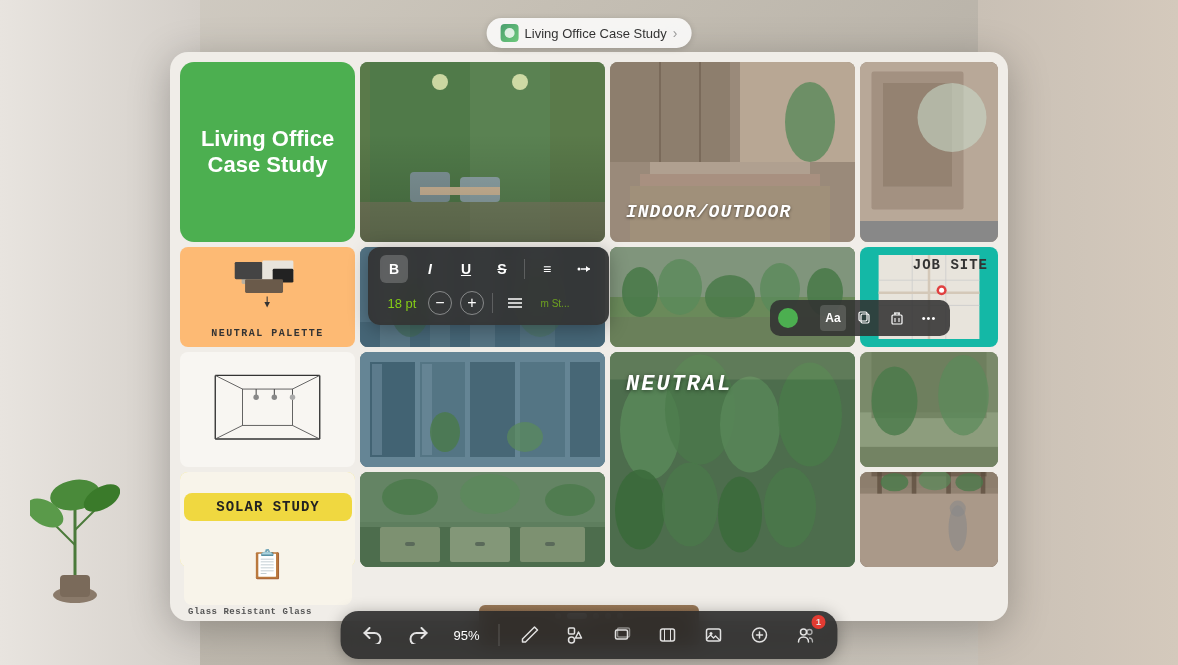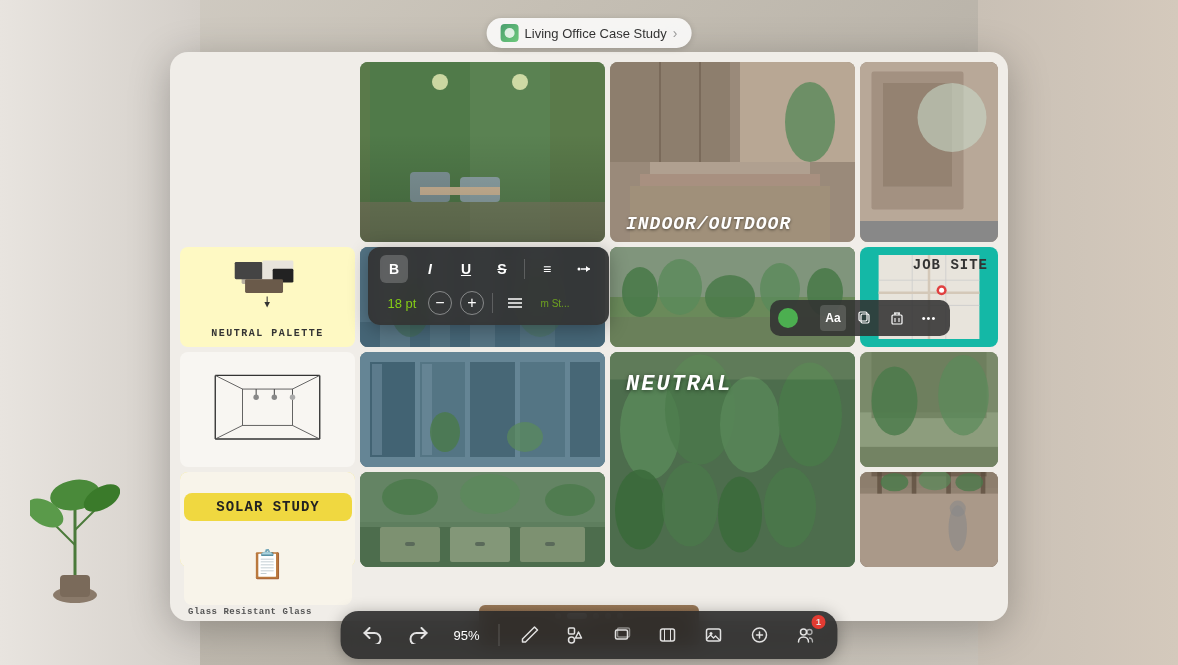--- a/index.html
+++ b/index.html
@@ -114,37 +114,37 @@
     }
 
     
     .img-indoor-outdoor {
       background: linear-gradient(135deg, #8a9a7a 0%, #b5a890 50%, #9a8a70 100%);
       position: relative;
     }
 
     .indoor-outdoor-label {
       position: absolute;
-      bottom: 8px;
+      bottom: 20px;
       left: 16px;
       right: 16px;
       font-size: 18px;
       font-weight: 700;
       color: white;
       font-style: italic;
       letter-spacing: 1px;
       text-shadow: 0 1px 3px rgba(0,0,0,0.5);
       font-family: 'Courier New', monospace;
     }
 
     
     .materials-card {
       grid-column: 1;
       grid-row: 2;
-      background: #fef9c3;
+      background: #fdba74;
       border-radius: 8px;
       display: flex;
       flex-direction: column;
       align-items: center;
       justify-content: center;
       padding: 8px;
       position: relative;
       text-align: right;
     }
 
@@ -486,20 +486,26 @@
       </svg>
   </div>
   <span style="font-size:13px;color:#333;font-weight:500;">Living Office Case Study</span>
   <span style="color:#999;font-size:14px;">›</span>
 </div>
 
 <div class="main-board">
 
   <div style="position:absolute;inset:10px;display:grid;grid-template-columns:175px 245px 245px 1fr;grid-template-rows:180px 100px 115px 95px;gap:5px;">
 
+    <div class="title-card" style="grid-column:1;grid-row:1;">
+      <div class="title-card-text">
+        <span>Living Office</span><br>
+        <span>Case Study</span>
+      </div>
+    </div>
 
     <div class="img-cell img-interior-1" style="grid-column:2;grid-row:1;">
       <svg width="100%" height="100%" viewBox="0 0 245 180" preserveAspectRatio="xMidYMid slice">
 
         <rect width="245" height="180" fill="#5a7a4a"></rect>
 
         <rect x="10" y="0" width="100" height="180" fill="#4a7a4a" opacity="0.6"></rect>
         <rect x="110" y="0" width="80" height="180" fill="#5a8a5a" opacity="0.5"></rect>
 
         <rect x="50" y="110" width="40" height="30" rx="4" fill="#8a9aaa" opacity="0.8"></rect>

